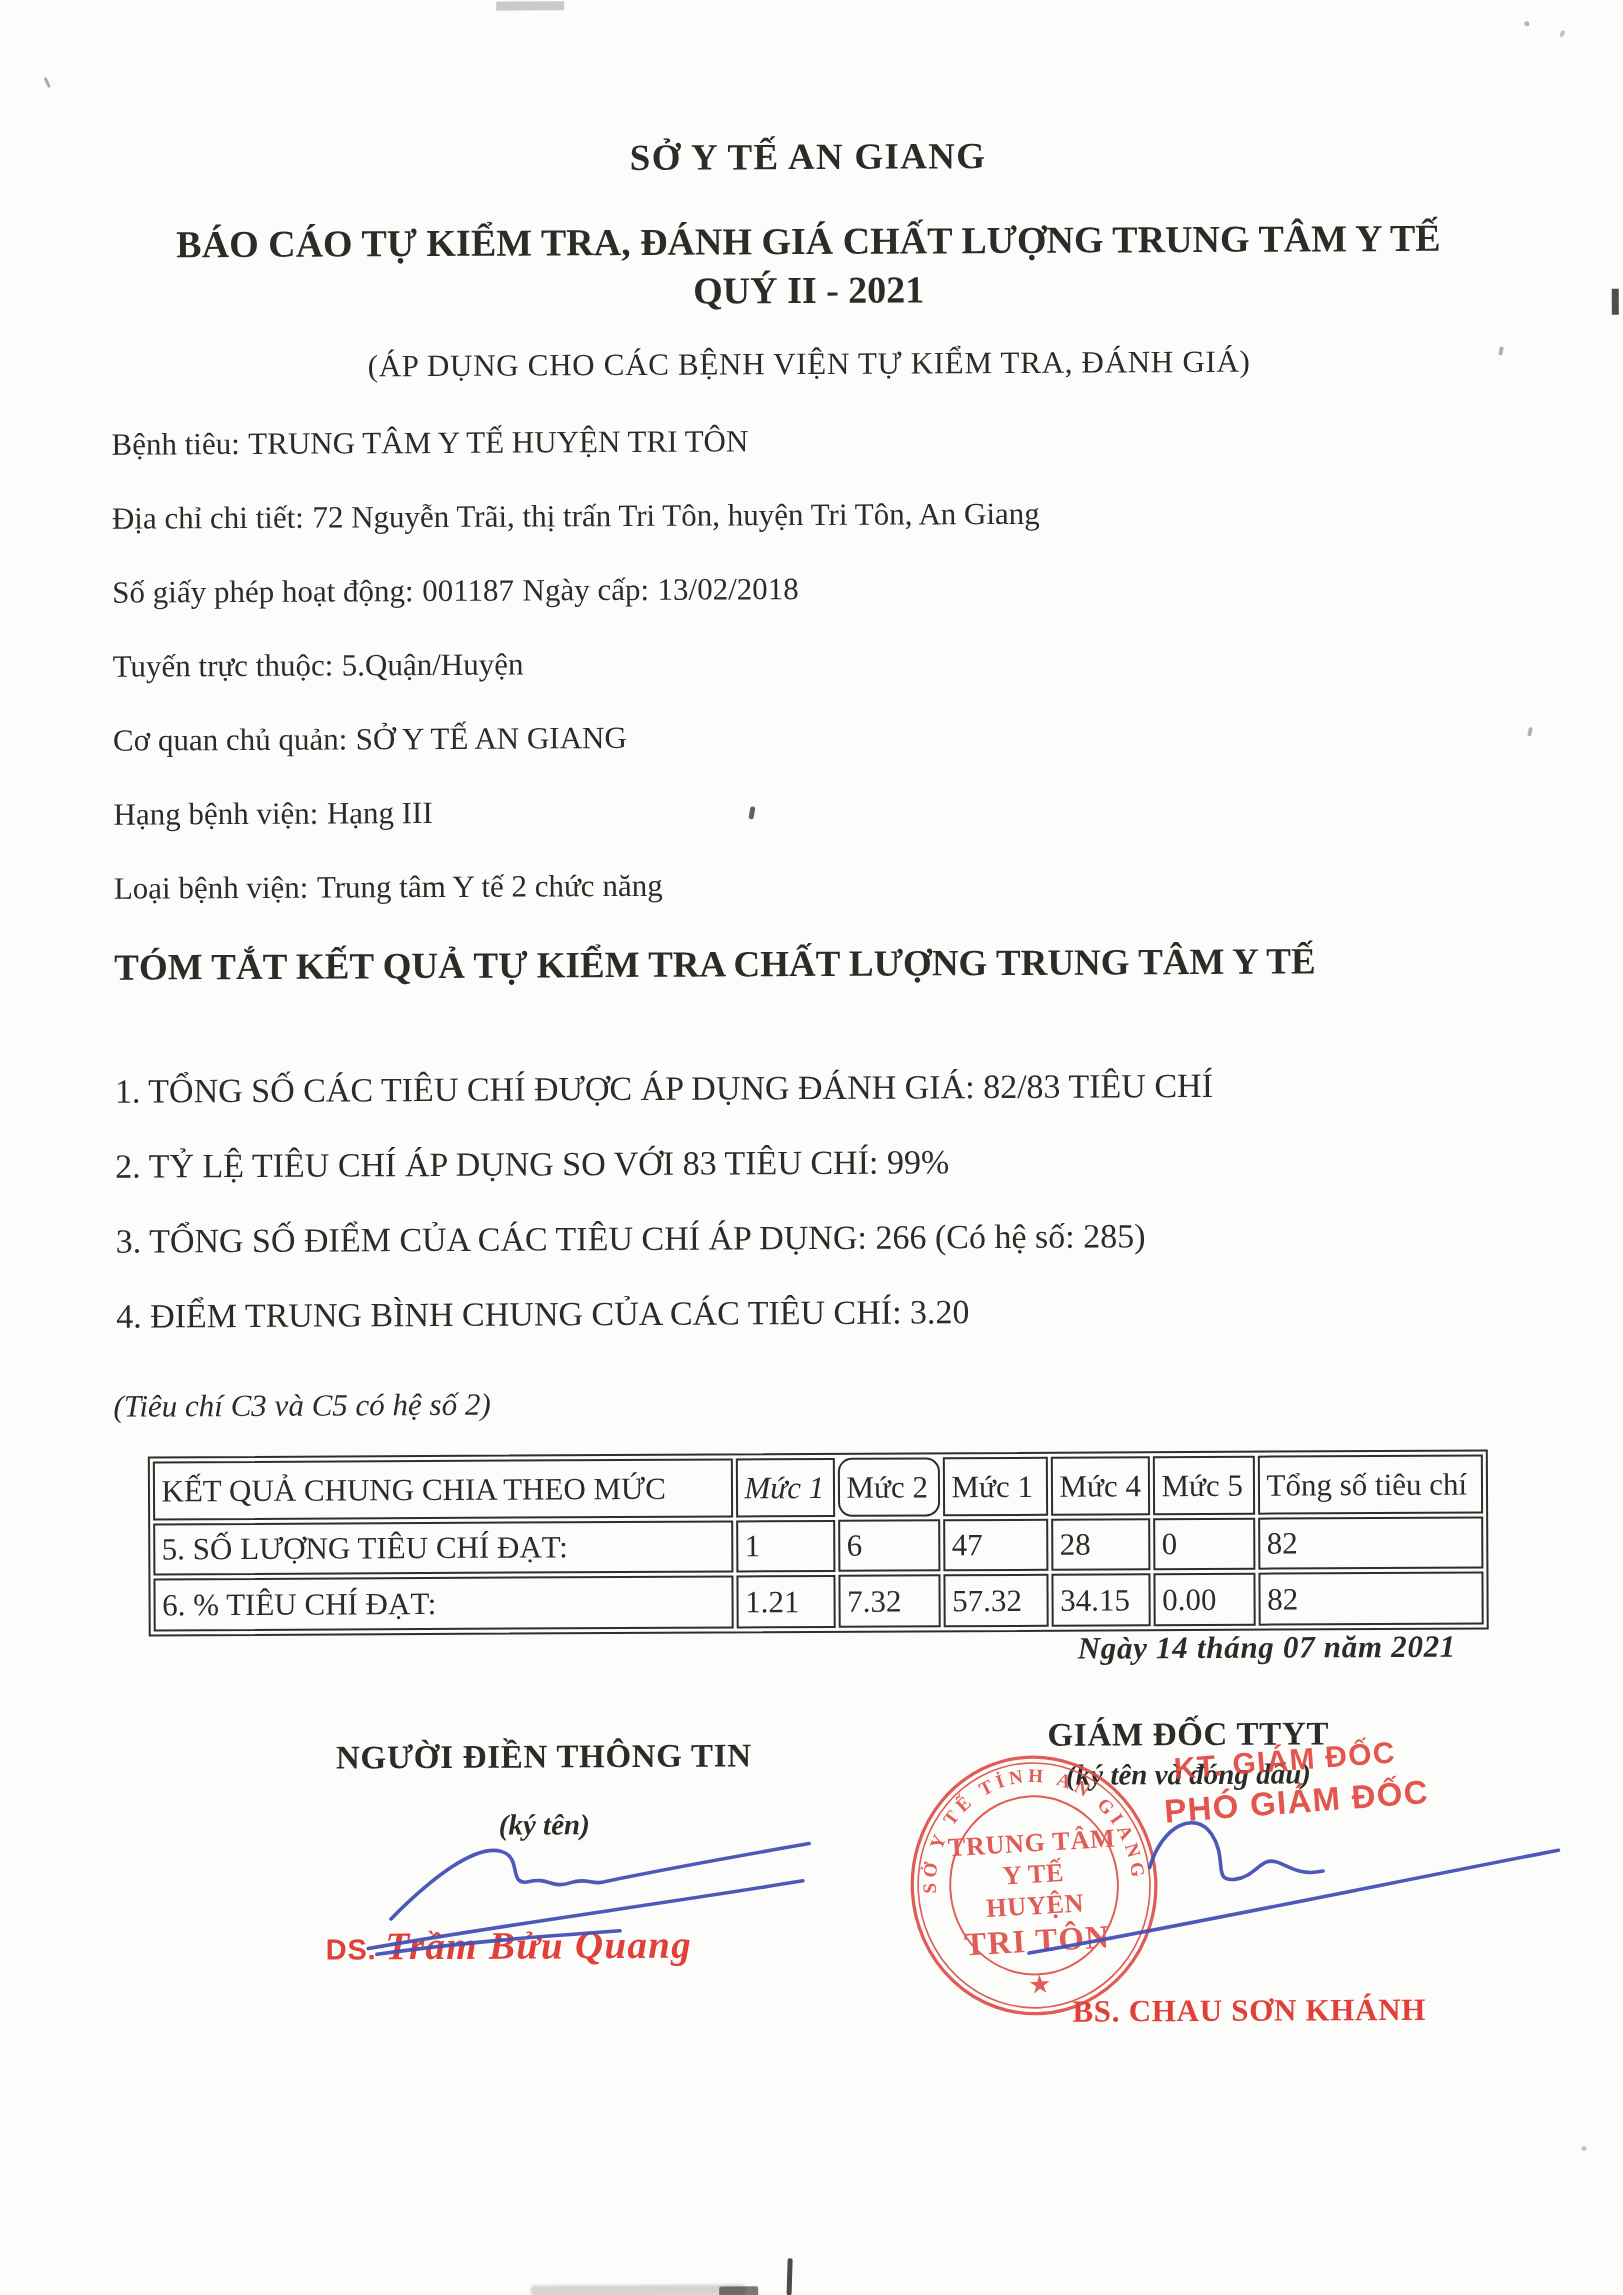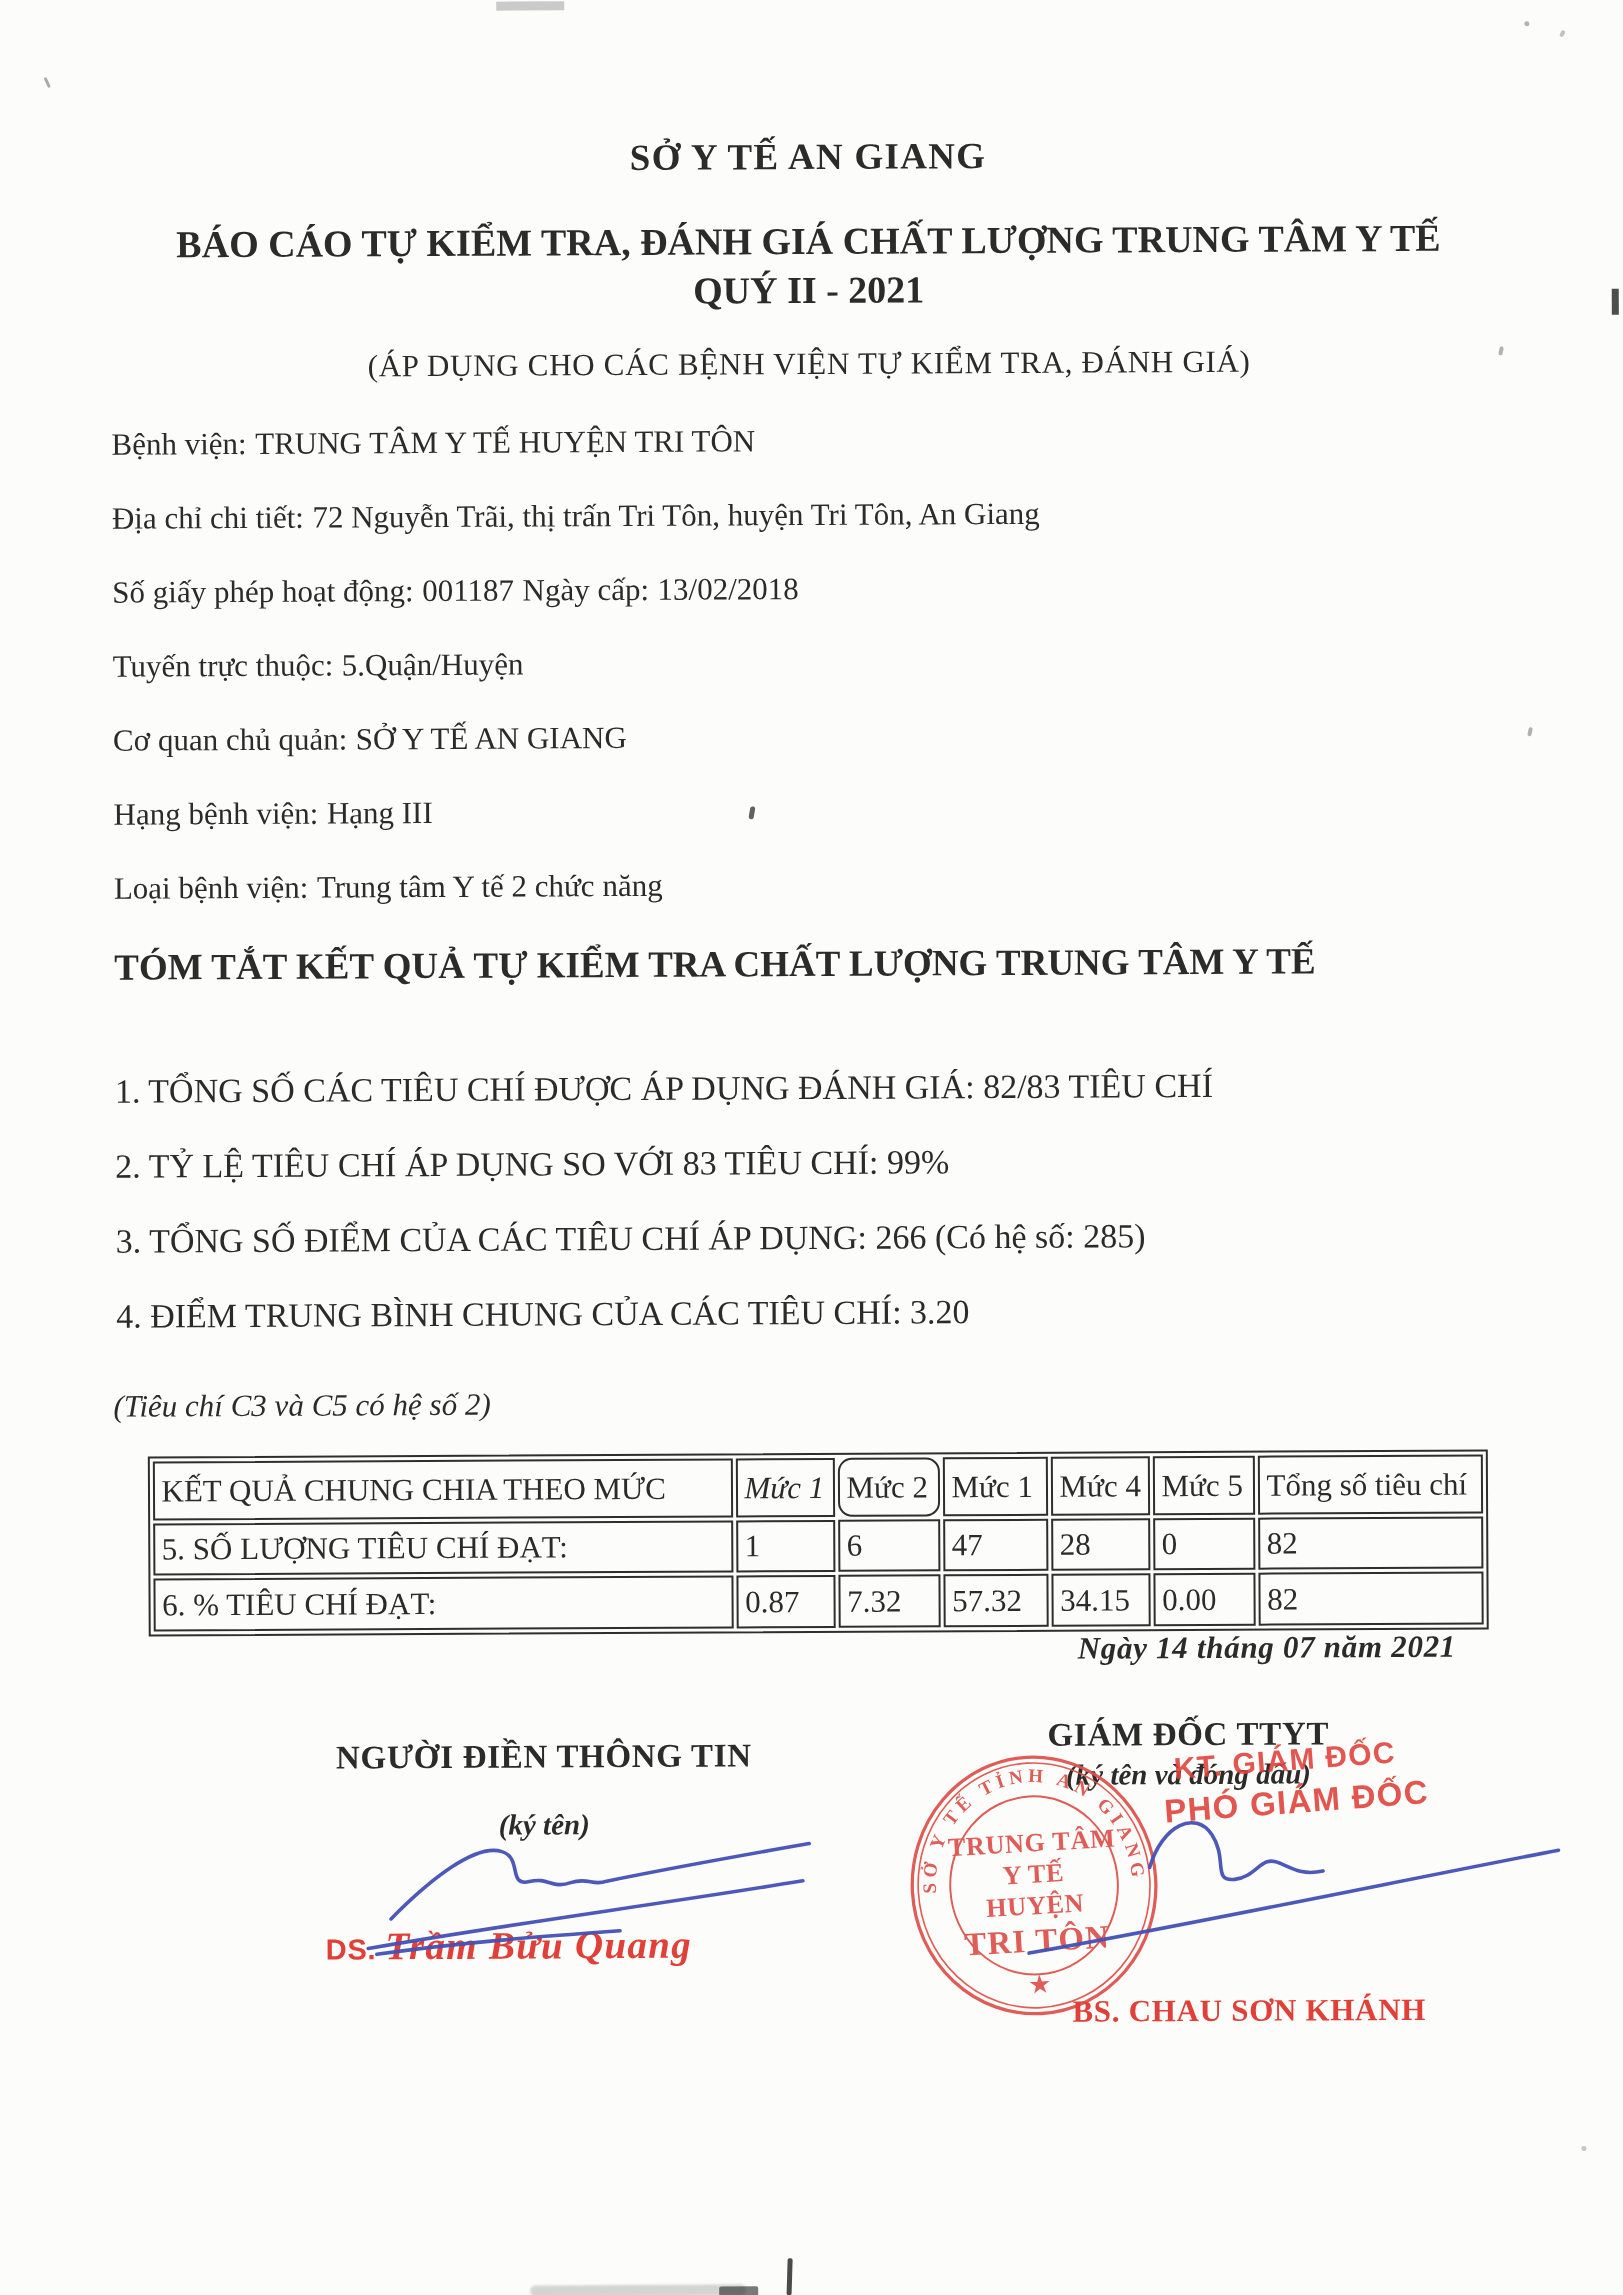--- a/index.html
+++ b/index.html
@@ -87,21 +87,21 @@
 
     <div class="org">SỞ Y TẾ AN GIANG</div>
     <div class="title">
       <div>BÁO CÁO TỰ KIỂM TRA, ĐÁNH GIÁ CHẤT LƯỢNG TRUNG TÂM Y TẾ</div>
       <div>QUÝ II - 2021</div>
     </div>
     <div class="subtitle">(ÁP DỤNG CHO CÁC BỆNH VIỆN TỰ KIỂM TRA, ĐÁNH GIÁ)</div>
 
     <div class="fields">
       <div class="line">
-        <span>Bệnh viện:</span><span>TRUNG TÂM Y TẾ HUYỆN TRI TÔN</span>
+        <span>Bệnh tiêu:</span><span>TRUNG TÂM Y TẾ HUYỆN TRI TÔN</span>
       </div>
       <div class="line">
         <span>Địa chỉ chi tiết:</span><span>72 Nguyễn Trãi, thị trấn Tri Tôn, huyện Tri Tôn, An Giang</span>
       </div>
       <div class="line">
         <span>Số giấy phép hoạt động:</span><span>001187</span><span>Ngày cấp:</span><span>13/02/2018</span>
       </div>
       <div class="line">
         <span>Tuyến trực thuộc:</span><span>5.Quận/Huyện</span>
       </div>
@@ -140,21 +140,21 @@
         <td>5. SỐ LƯỢNG TIÊU CHÍ ĐẠT:</td>
         <td>1</td>
         <td>6</td>
         <td>47</td>
         <td>28</td>
         <td>0</td>
         <td>82</td>
       </tr>
       <tr>
         <td>6. % TIÊU CHÍ ĐẠT:</td>
-        <td>0.87</td>
+        <td>1.21</td>
         <td>7.32</td>
         <td>57.32</td>
         <td>34.15</td>
         <td>0.00</td>
         <td>82</td>
       </tr>
     </tbody>
       </table>
 
     <div class="abs date">Ngày 14 tháng 07 năm 2021</div>

